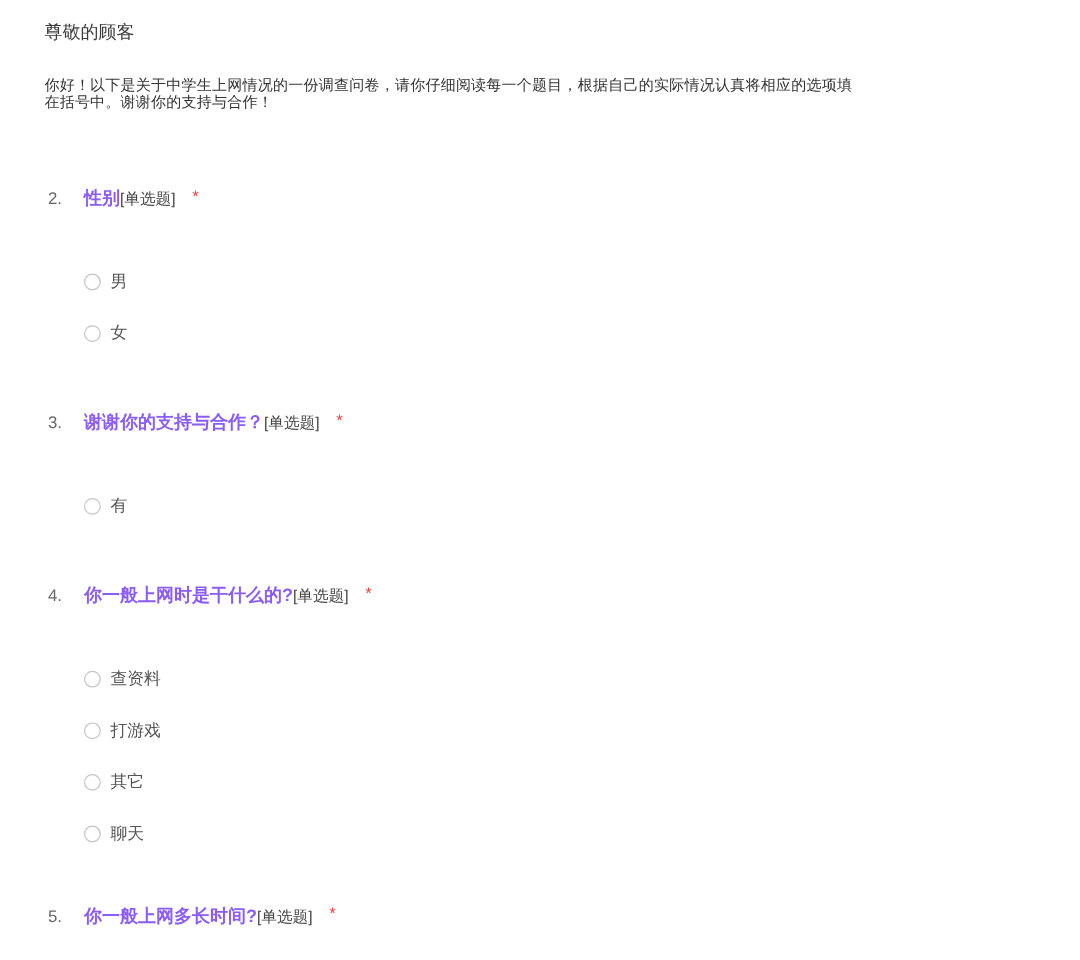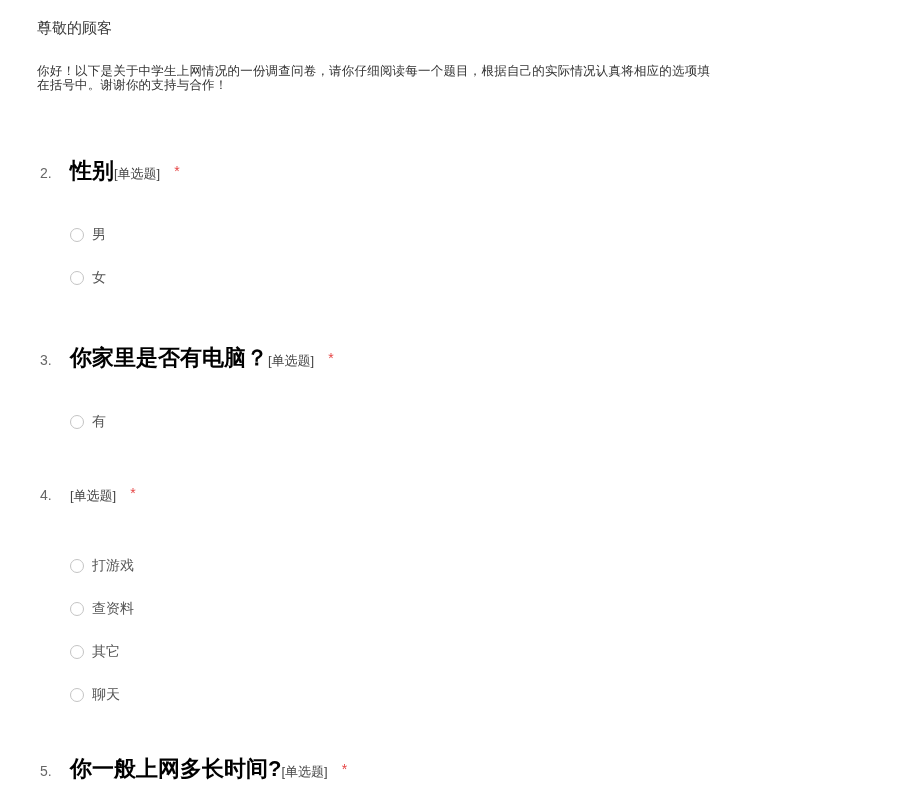--- a/index.html
+++ b/index.html
@@ -38,23 +38,23 @@
     align-items: baseline;
     height: 22px;
   }
   .q-number {
     width: 30px;
     flex: 0 0 30px;
     font-size: 14px;
     color: #666666;
   }
   .q-title {
-    font-size: 22px;
+    font-size: 15px;
     font-weight: 700;
-    color: #000000;
+    color: #8b5cf6;
   }
   .q-type {
     font-size: 13px;
     color: #444444;
   }
   .q-required {
     margin-left: 14px;
     font-size: 14px;
     color: #e64545;
     position: relative;
@@ -111,46 +111,47 @@
         <div class="q-option">
           <span class="radio-circle"></span>
           <span class="option-label">女</span>
         </div>
       </div>
     </div>
 
     <div class="question">
       <div class="q-header">
         <span class="q-number">3.</span>
-        <span class="q-title">你家里是否有电脑？</span>
+        <span class="q-title">谢谢你的支持与合作？</span>
         <span class="q-type">[单选题]</span>
         <span class="q-required">*</span>
       </div>
       <div class="q-options">
         <div class="q-option">
           <span class="radio-circle"></span>
           <span class="option-label">有</span>
         </div>
       </div>
     </div>
 
     <div class="question">
       <div class="q-header">
         <span class="q-number">4.</span>
+        <span class="q-title">你一般上网时是干什么的?</span>
         <span class="q-type">[单选题]</span>
         <span class="q-required">*</span>
       </div>
       <div class="q-options">
         <div class="q-option">
           <span class="radio-circle"></span>
-          <span class="option-label">打游戏</span>
+          <span class="option-label">查资料</span>
         </div>
         <div class="q-option">
           <span class="radio-circle"></span>
-          <span class="option-label">查资料</span>
+          <span class="option-label">打游戏</span>
         </div>
         <div class="q-option">
           <span class="radio-circle"></span>
           <span class="option-label">其它</span>
         </div>
         <div class="q-option">
           <span class="radio-circle"></span>
           <span class="option-label">聊天</span>
         </div>
       </div>

